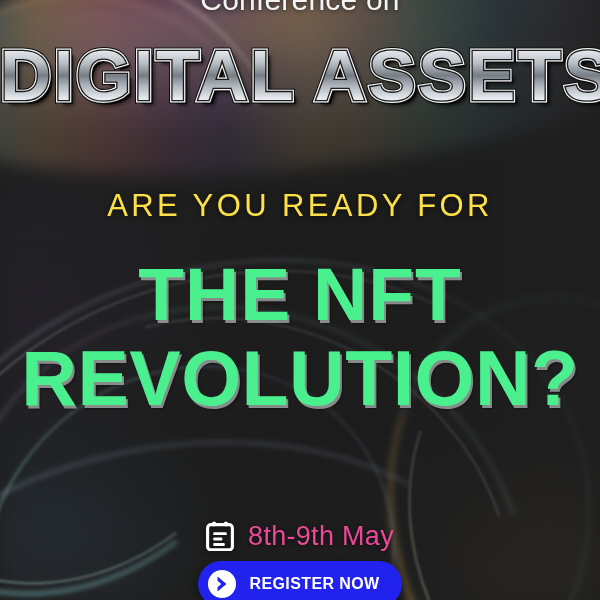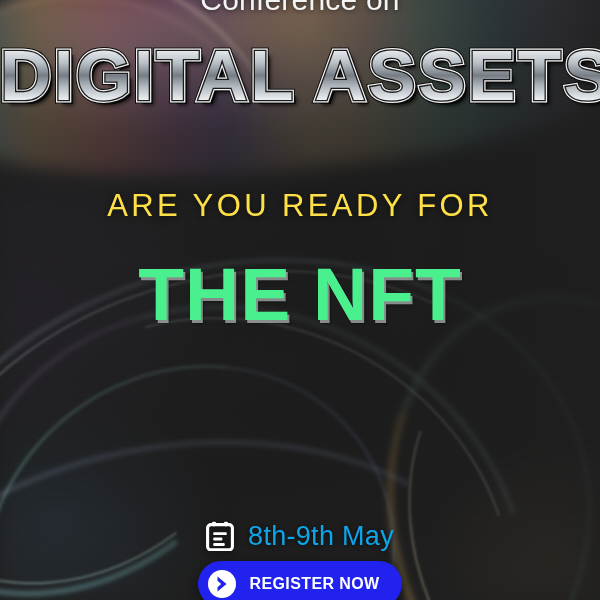--- a/index.html
+++ b/index.html
@@ -371,21 +371,21 @@
     width: 28px;
     height: 30px;
     flex: 0 0 auto;
     display: block;
     filter: drop-shadow(0 1px 3px rgba(0,0,0,0.55));
   }
   .date-text {
     font-size: 27px;
     font-weight: 400;
     letter-spacing: 0.3px;
-    color: #0ea5e9;
+    color: #ec4899;
     line-height: 1;
     text-shadow: 0 1px 5px rgba(0,0,0,0.6);
     white-space: nowrap;
   }
 
   
   .cta-row {
     position: absolute;
     top: 561px;
     left: 0;
@@ -456,20 +456,21 @@
         <span class="c-outline">DIGITAL ASSETS</span>
         <span class="c-gap">DIGITAL ASSETS</span>
         <span class="c-face">DIGITAL ASSETS</span>
       </span>
     </div>
 
     <div class="subline">ARE YOU READY FOR</div>
 
     <div class="headline">
       <span class="hl-line line1">THE NFT</span>
+      <span class="hl-line line2">REVOLUTION?</span>
     </div>
 
     <div class="date-row">
       <svg class="cal-icon" viewBox="0 0 28 30">
         <rect x="6" y="0.8" width="4" height="4.5" rx="1.2" fill="#ffffff"></rect>
         <rect x="18" y="0.8" width="4" height="4.5" rx="1.2" fill="#ffffff"></rect>
         <rect x="1.6" y="3.6" width="24.8" height="25.2" rx="3.4" fill="none" stroke="#ffffff" stroke-width="3.1"></rect>
         <rect x="7.2" y="11.2" width="13.6" height="2.9" rx="1.2" fill="#ffffff"></rect>
         <rect x="7.2" y="16.6" width="9.2" height="2.9" rx="1.2" fill="#ffffff"></rect>
         <rect x="7.2" y="22.0" width="11.6" height="2.9" rx="1.2" fill="#ffffff"></rect>

